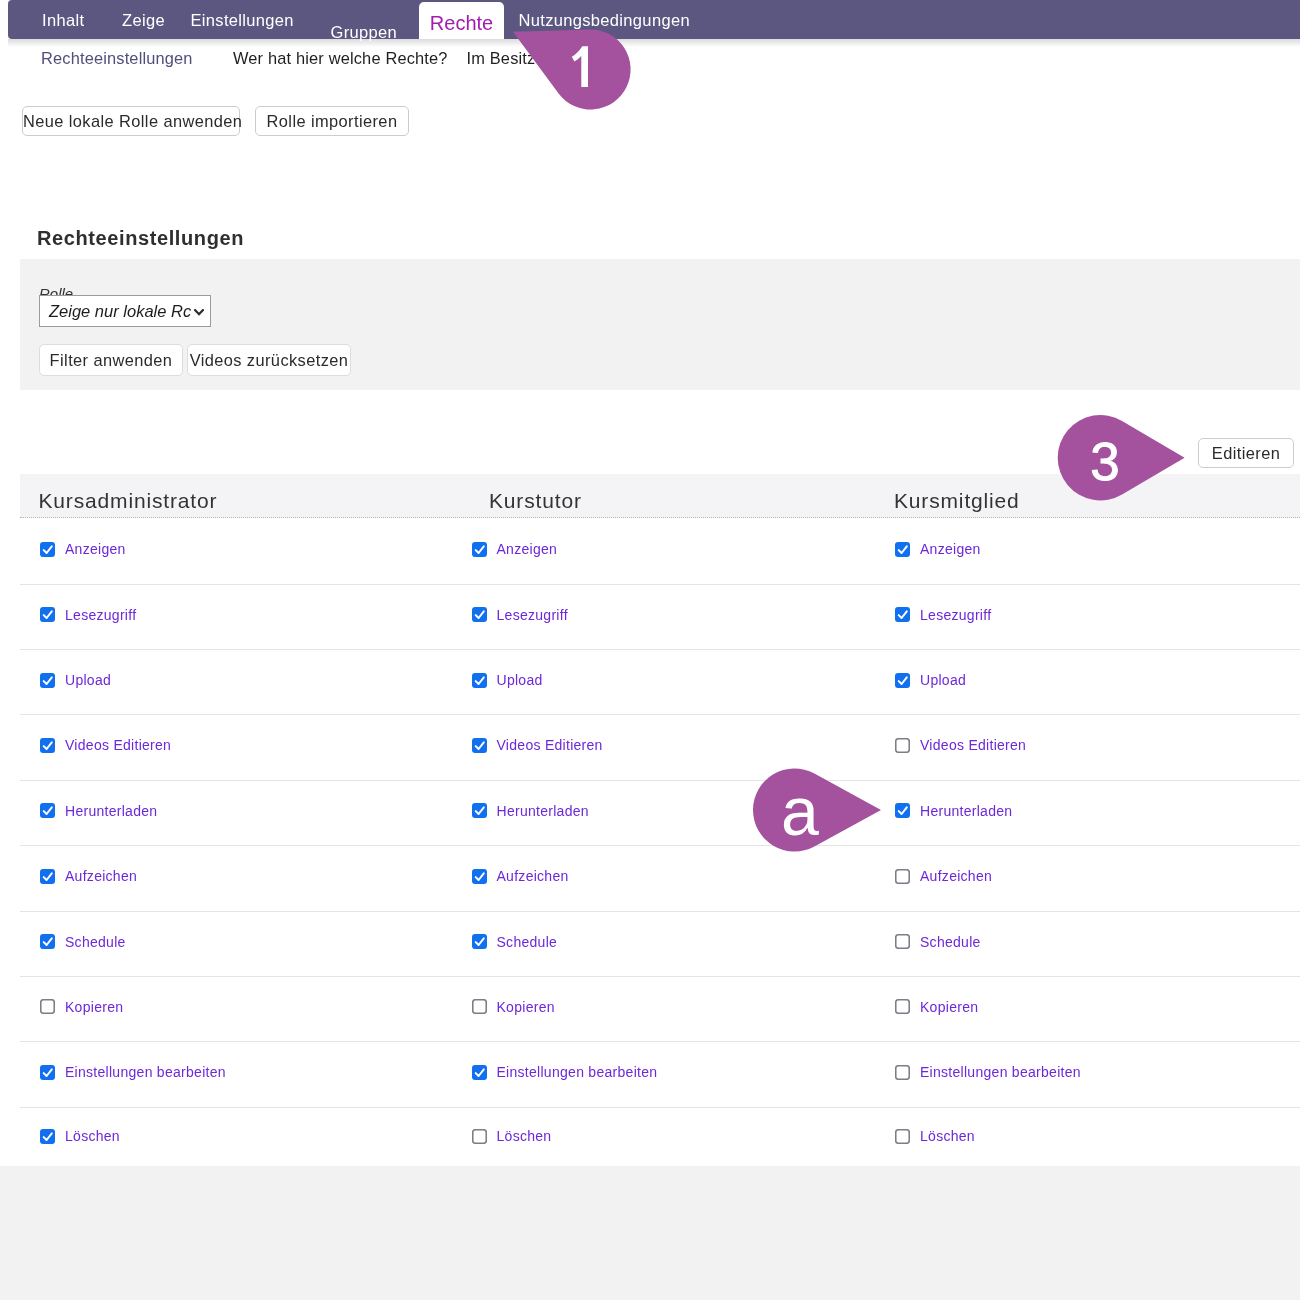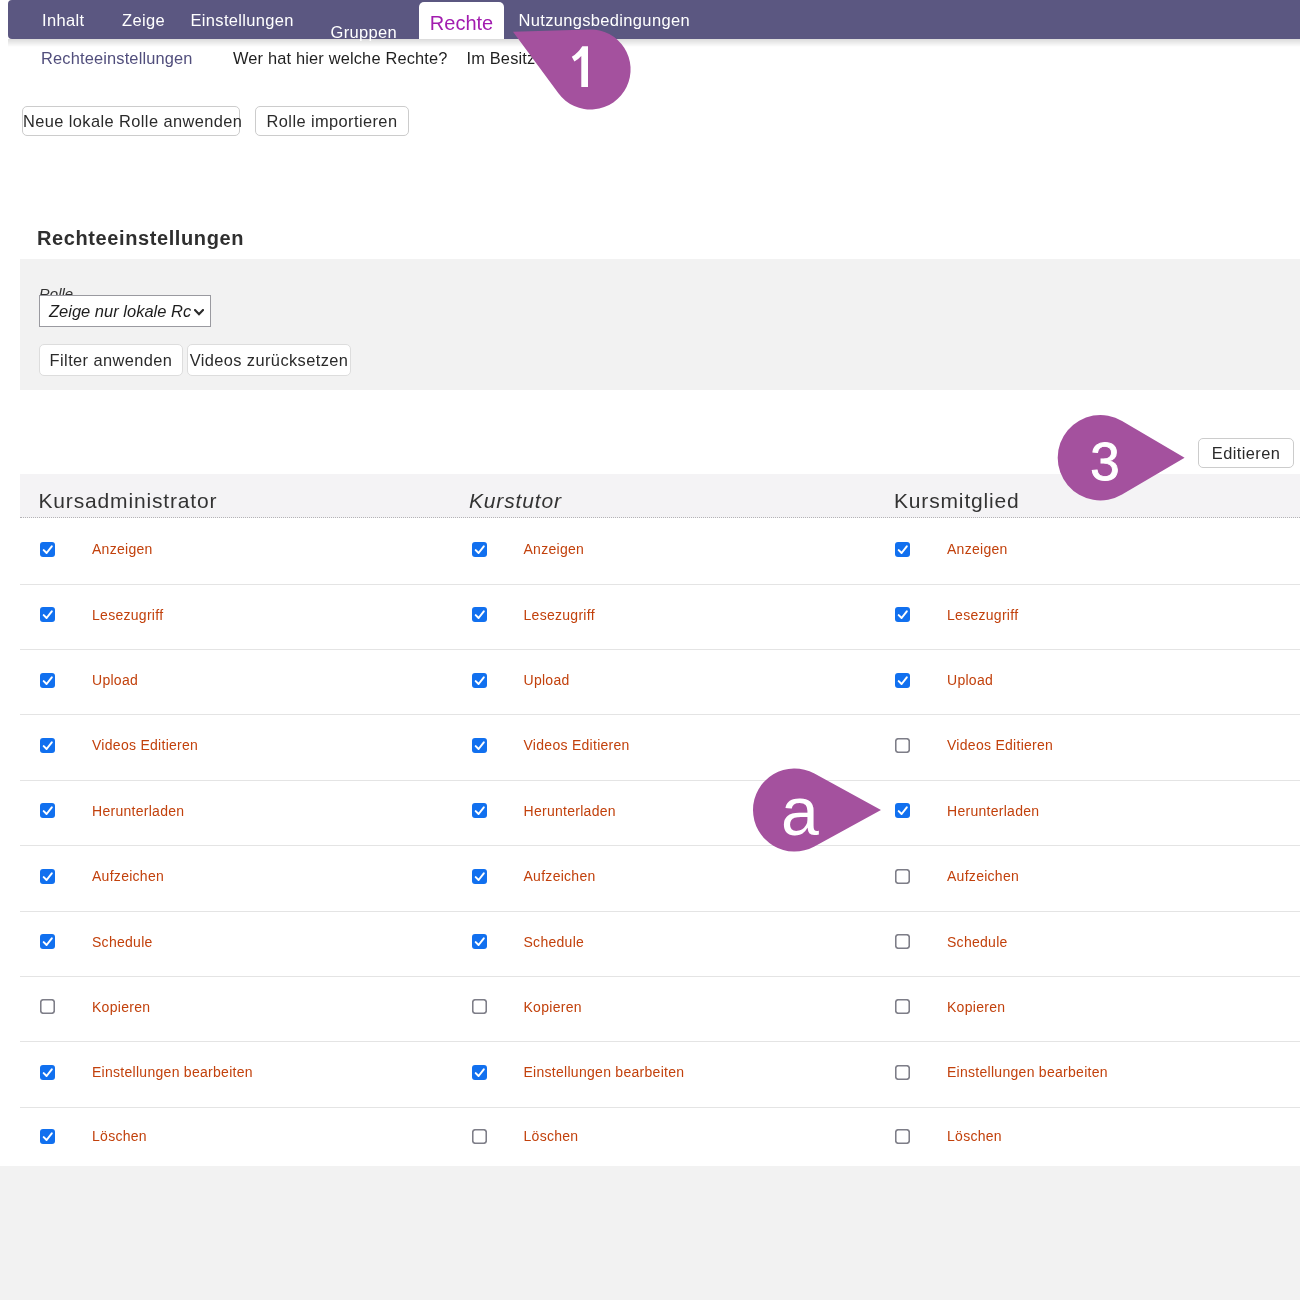--- a/index.html
+++ b/index.html
@@ -25,21 +25,21 @@
   #panel{left:20px;top:259px;width:1280px;height:131px;background:#f2f2f2;}
   #rolle{left:39px;top:277px;font-size:15px;font-style:italic;color:#333;margin-top:8px;}
   #select{left:39px;top:295px;width:172px;height:32px;background:#fff;border:1px solid #9a9aa0;box-sizing:border-box;font-style:italic;}
   #select span{position:absolute;left:9px;top:6px;font-size:16.5px;color:#1d1d1d;}
   
   #thead{left:20px;top:474px;width:1280px;height:44px;background:#f4f3f5;border-bottom:1px dotted #b4b3b6;box-sizing:border-box;}
   .th{position:absolute;top:14.5px;font-size:21px;letter-spacing:0.04em;color:#333;}
   .sep{position:absolute;left:20px;width:1280px;height:1px;background:#e4e4e4;}
   .cell{position:absolute;display:flex;align-items:center;}
   .cell svg{margin-right:10px;flex:none;}
-  .cell span{font-size:14px;letter-spacing:0.02em;color:#c2410c;white-space:nowrap;margin-left:27px;}
+  .cell span{font-size:14px;letter-spacing:0.02em;color:#6d28d9;white-space:nowrap;}
   #footer{left:0;top:1166px;width:1300px;height:134px;background:#f2f2f2;}
   .marker{position:absolute;z-index:50;}
 </style>
 </head>
 <body>
   <div id="navbar" class="abs"></div>
   <div id="navshadow" class="abs"></div>
   <span class="navitem" style="left:42px;">Inhalt</span>
   <span class="navitem" style="left:122px;">Zeige</span>
   <span class="navitem" style="left:190.5px;">Einstellungen</span>
@@ -66,21 +66,21 @@
       <path d="M1 1 L5 5.3 L9 1" fill="none" stroke="#2b2b2b" stroke-width="2.1" stroke-linecap="round"></path>
     </svg>
   </div>
   <div class="btn" style="left:39px;top:344px;width:144px;height:32px;line-height:30px;border-color:#ddd;">Filter anwenden</div>
   <div class="btn" style="left:187px;top:344px;width:164px;height:32px;line-height:30px;border-color:#ddd;">Videos zurücksetzen</div>
 
   <div class="btn" style="left:1198px;top:438px;width:96px;height:30px;line-height:28px;">Editieren</div>
 
   <div id="thead" class="abs">
     <span class="th" style="left:18.5px;">Kursadministrator</span>
-    <span class="th" style="left:449px;font-style:italic;">Kurstutor</span>
+    <span class="th" style="left:469px;">Kurstutor</span>
     <span class="th" style="left:874px;">Kursmitglied</span>
   </div>
 
   <div class="cell" style="left:40px;top:539.2px;height:20px;">
     <svg width="15" height="15" viewBox="0 0 15 15">
       <rect width="15" height="15" rx="3" fill="#1170ef"></rect>
       <path d="M3.7 8.1 L6.6 11 L11.8 4.4" fill="none" stroke="#fff" stroke-width="2" stroke-linecap="round" stroke-linejoin="round"></path>
     </svg>
     <span>Anzeigen</span>
   </div>

